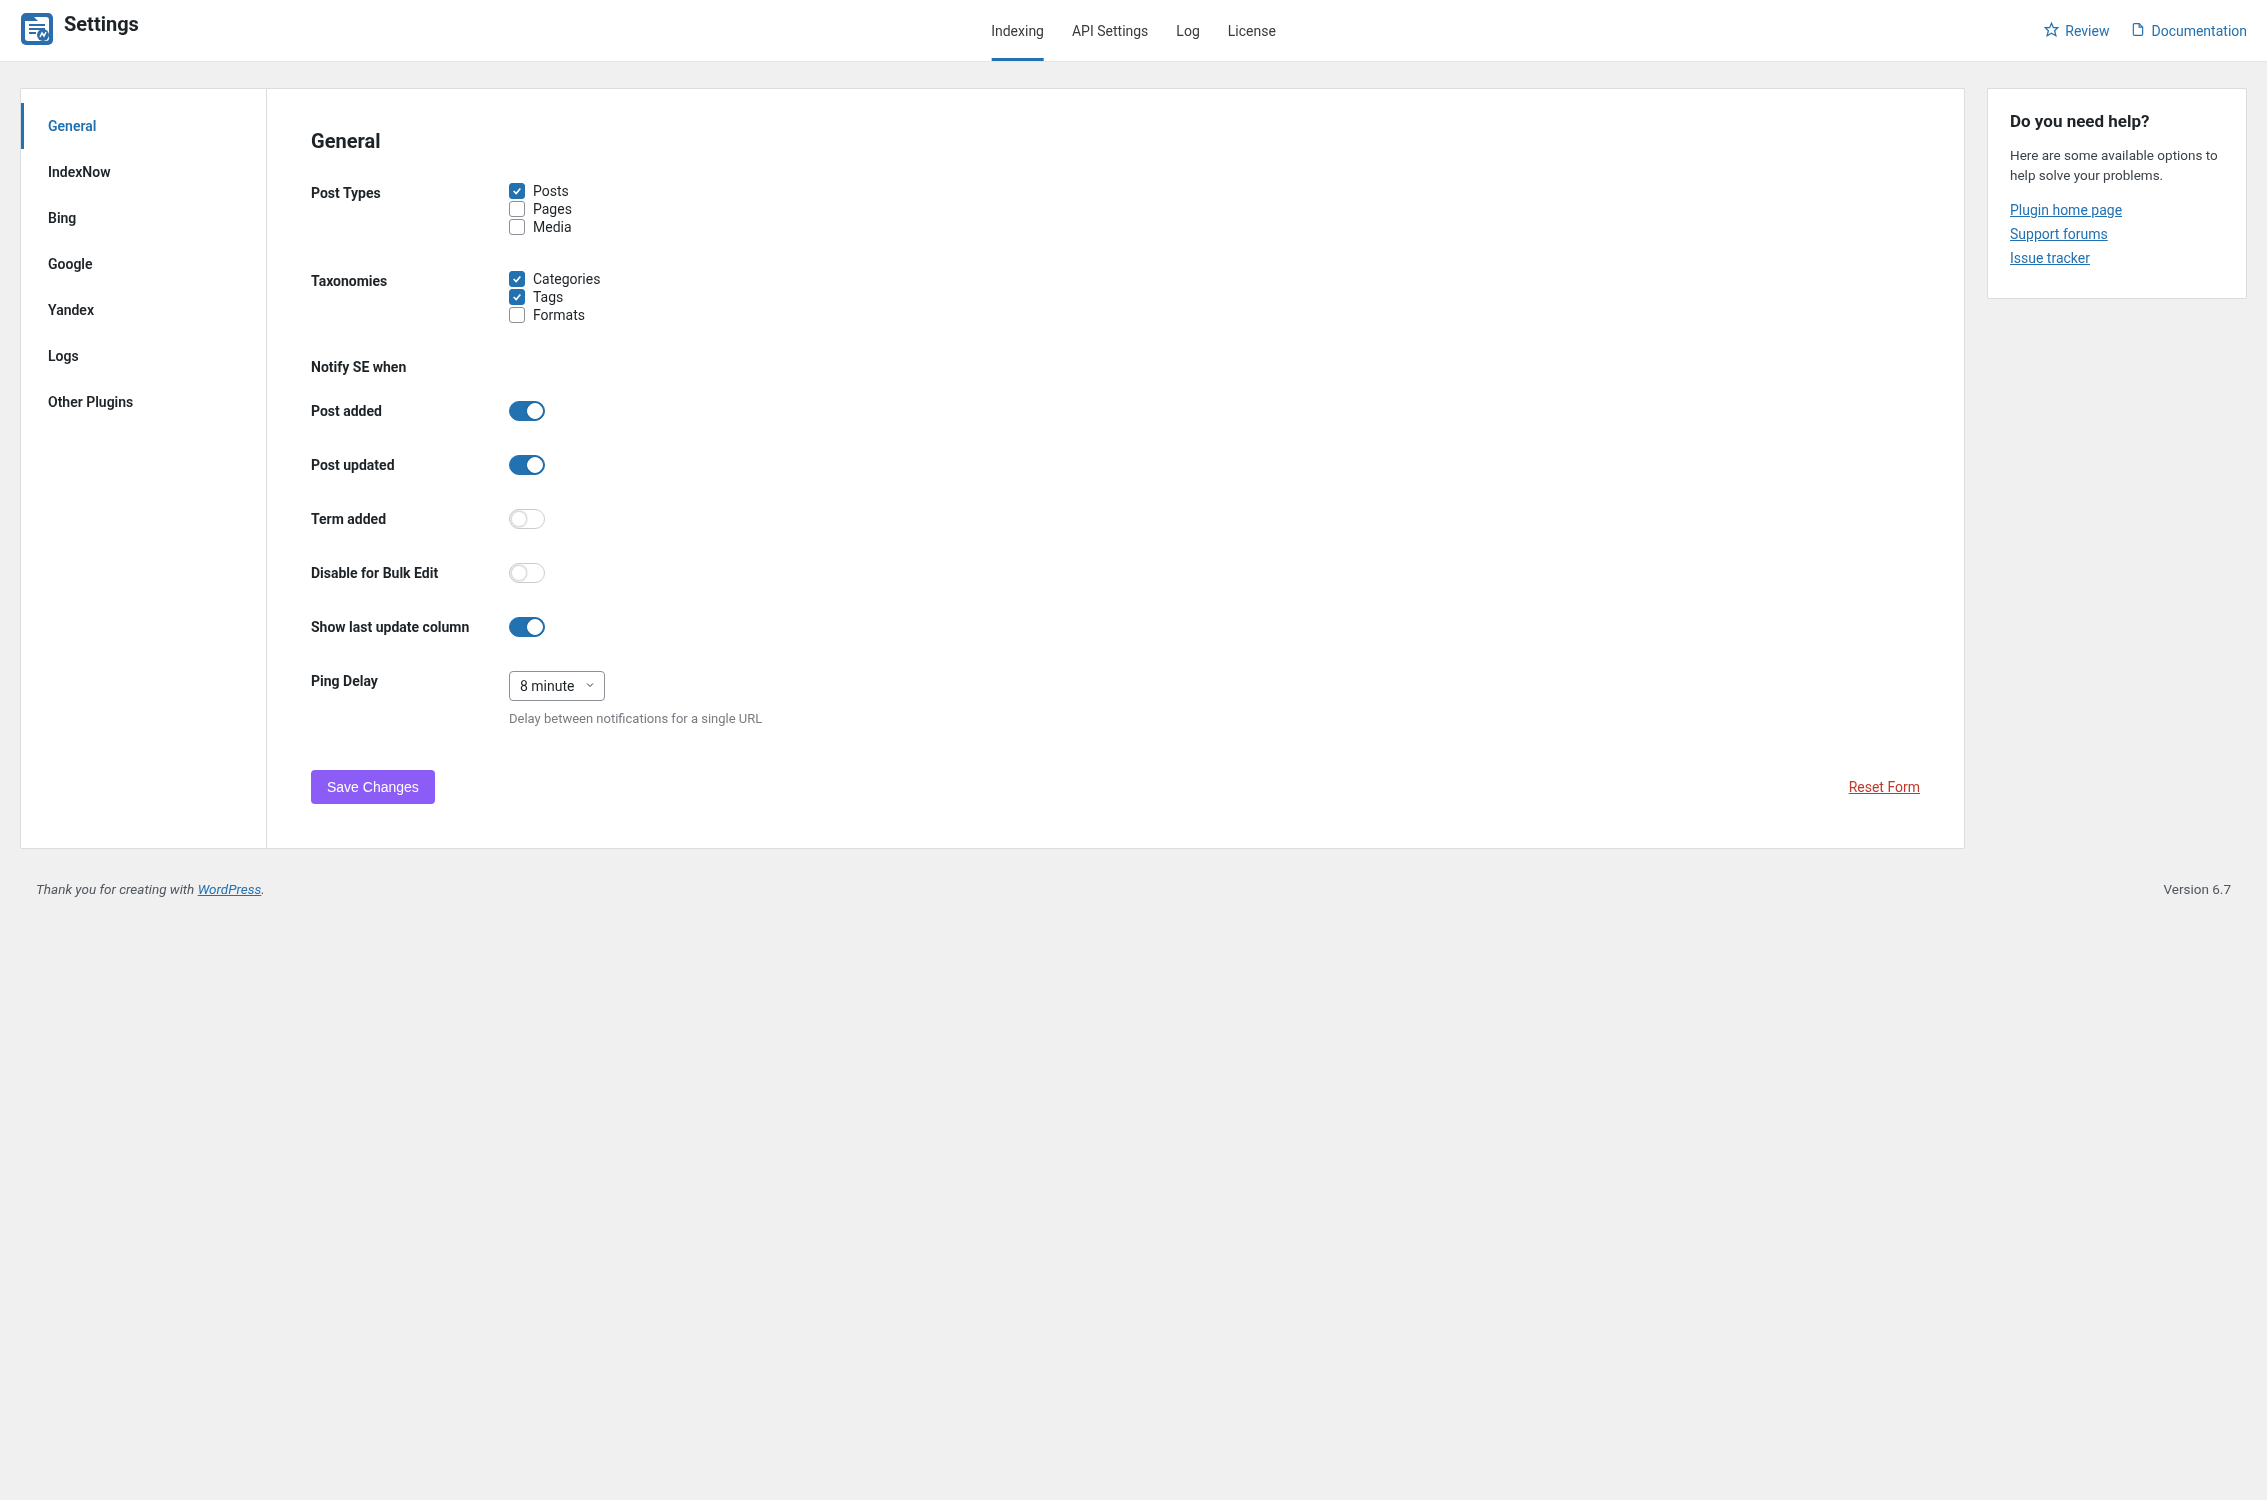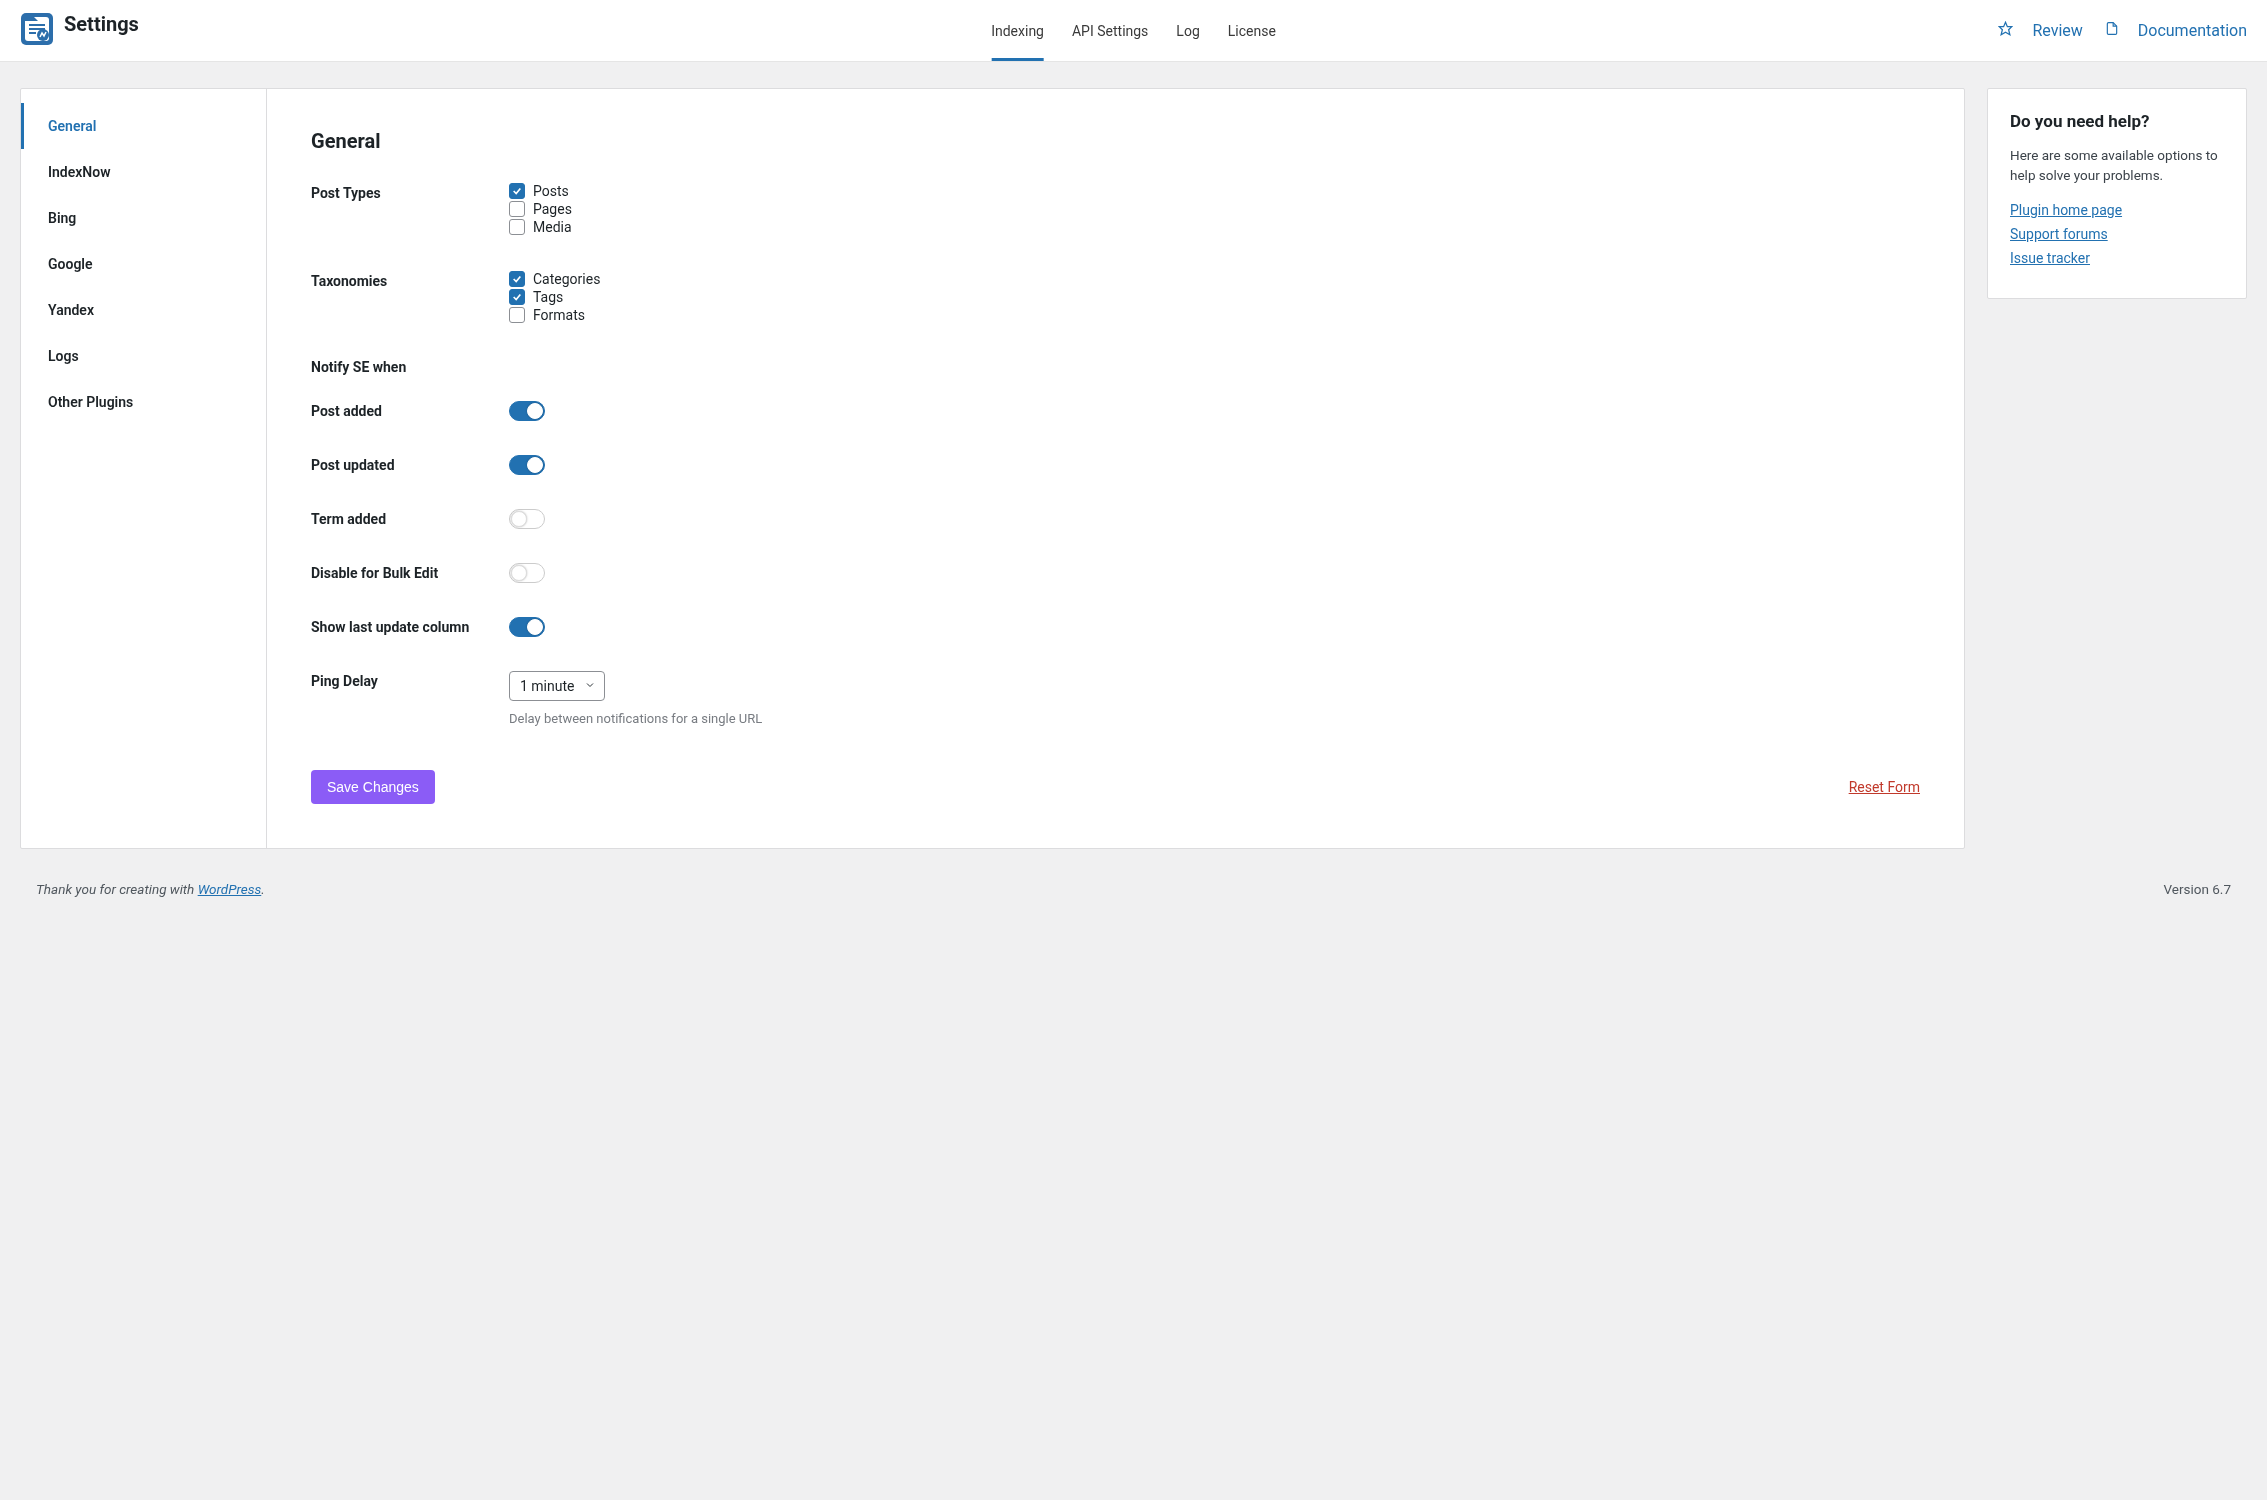--- a/index.html
+++ b/index.html
@@ -48,23 +48,24 @@
     height: 3px; background: #2271b1;
   }
   .top-links {
     margin-left: auto;
     display: flex;
     gap: 22px;
     align-items: center;
   }
   .top-link {
     color: #2271b1;
-    font-size: 16px;
-    display: flex;
-    gap: 19px;
+    font-size: 14px;
+    display: flex;
+    align-items: center;
+    gap: 6px;
     cursor: pointer;
   }
   
   .wrap {
     display: flex;
     gap: 22px;
     padding: 26px 20px 20px;
   }
   .card {
     background: #fff;
@@ -327,21 +328,21 @@
             <div class="toggle on">
               <div class="knob"></div>
             </div>
           </div>
       </div>
 
       <div class="row">
         <div class="label">Ping Delay</div>
         <div class="control">
           <div class="select">
-            <span>1 minute</span>
+            <span>8 minute</span>
             <span class="caret">
               <svg width="12" height="12" viewBox="0 0 24 24" fill="none" stroke="#2c3338" stroke-width="2">
                   <polyline points="6 9 12 15 18 9"></polyline>
                 </svg>
             </span>
           </div>
           <div class="hint">Delay between notifications for a single URL</div>
         </div>
       </div>
 

